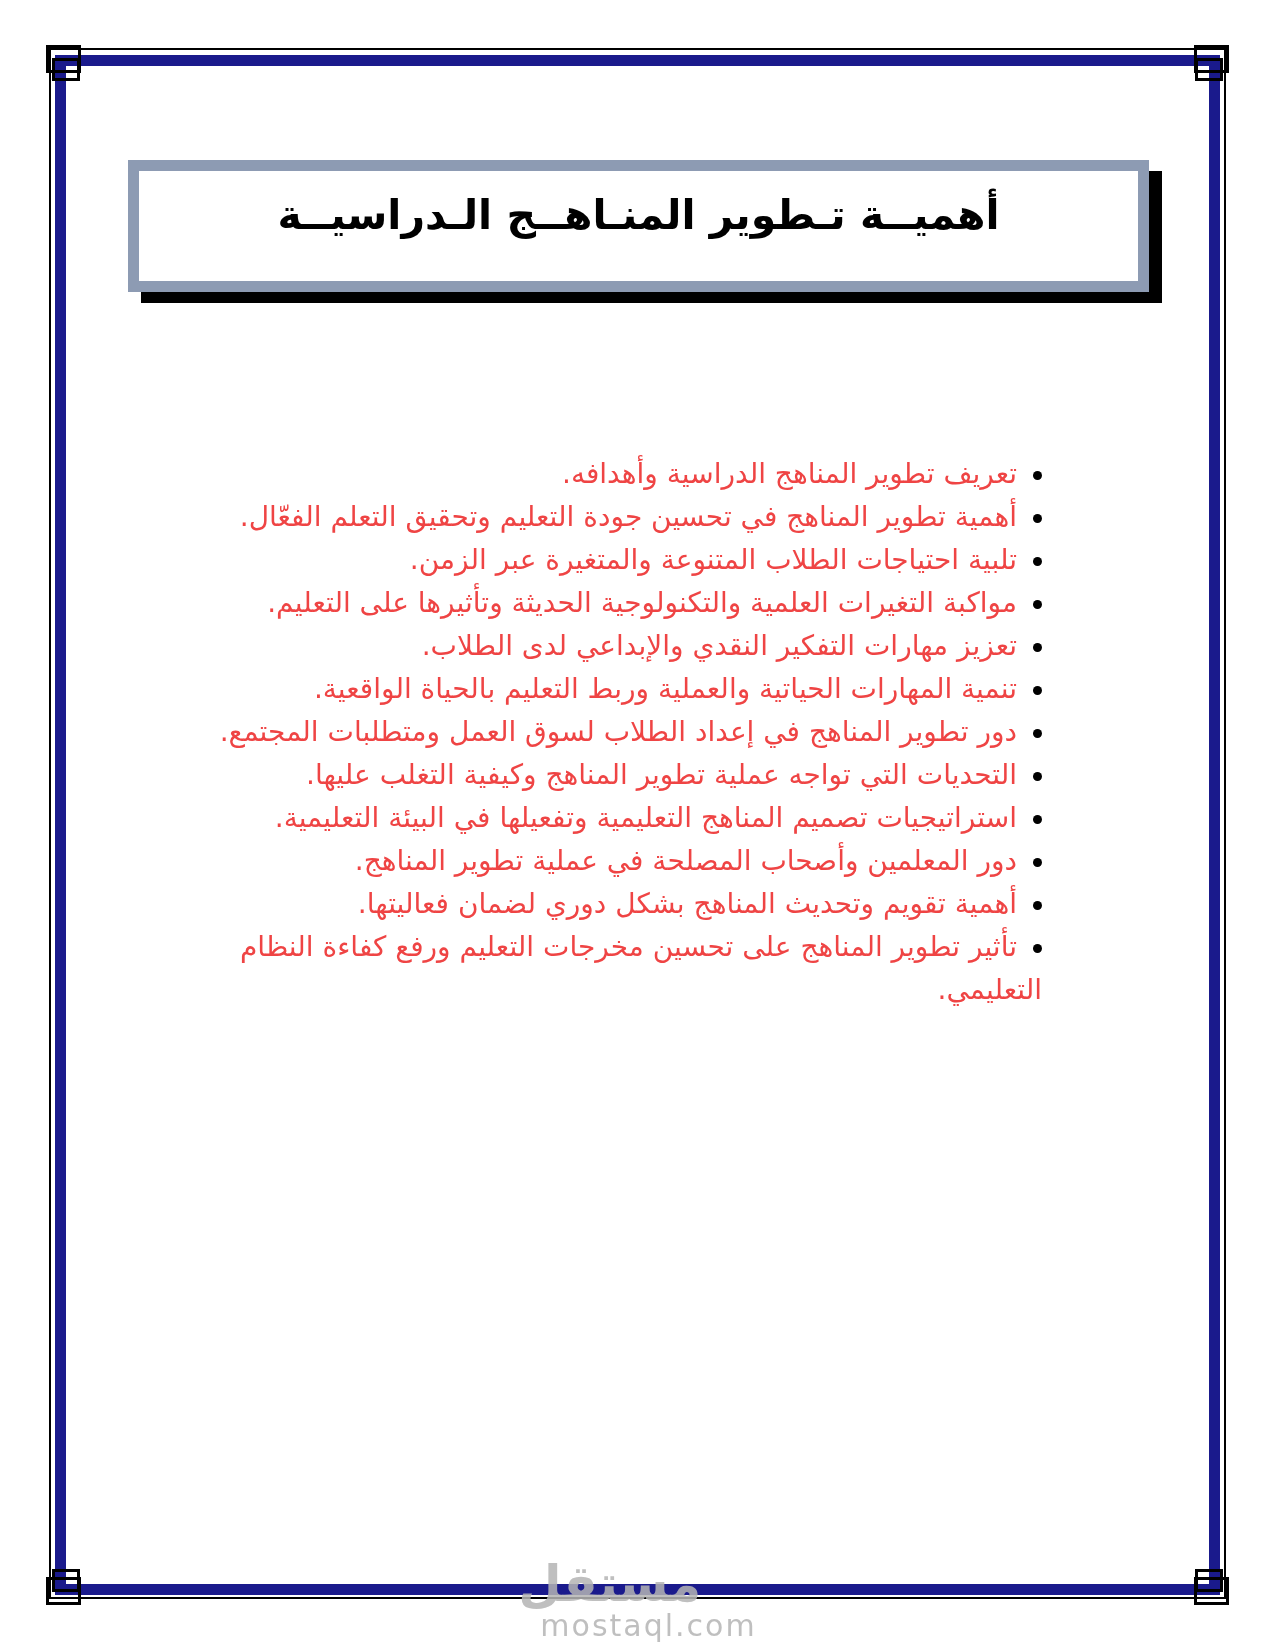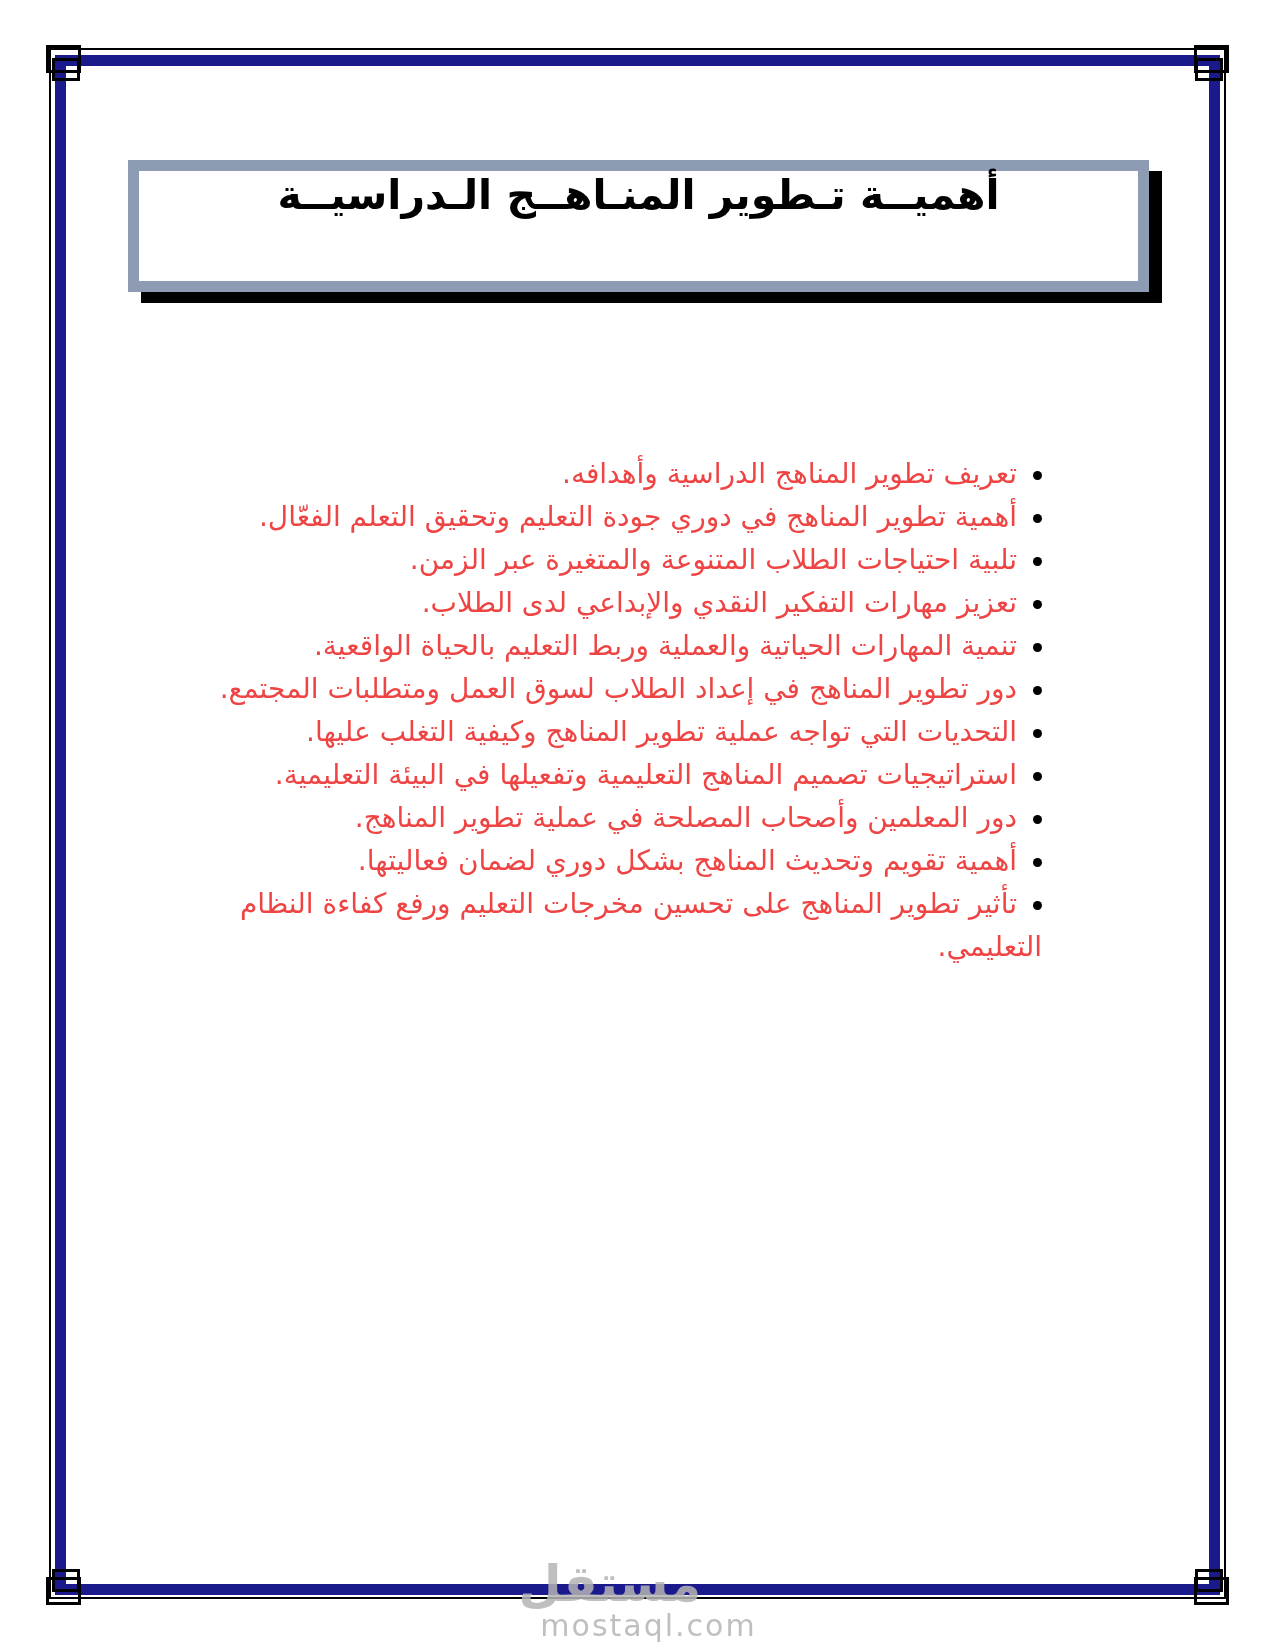--- a/index.html
+++ b/index.html
@@ -31,21 +31,21 @@
   .c-bl-b{left:52px;top:1569px;width:28px;height:23px;}
   .c-br-a{left:1194px;top:1577px;width:35px;height:28px;}
   .c-br-b{left:1195px;top:1569px;width:28px;height:23px;}
   
   .title-box{
     position:absolute;left:128px;top:160px;width:1021px;height:132px;
     background:#ffffff;
     border:11px solid #8d9bb3;
     box-sizing:border-box;
     box-shadow:13px 11px 0 0 #000000;
-    display:flex;justify-content:center;
+    display:flex;align-items:center;justify-content:center;
     padding-bottom:22px;
   }
   .title-text{
     direction:rtl;
     font-size:41px;font-weight:bold;color:#000;
     white-space:nowrap;
     letter-spacing:0px;
   }
   
   .bullet-list{
@@ -90,22 +90,23 @@
   <div class="corner c-bl-b"></div>
   <div class="corner c-br-a"></div>
   <div class="corner c-br-b"></div>
 
   <div class="title-box">
     <div class="title-text">أهميــة تـطوير المنـاهــج الـدراسيــة</div>
   </div>
 
   <ul class="bullet-list">
     <li>تعريف تطوير المناهج الدراسية وأهدافه.</li>
-    <li>أهمية تطوير المناهج في دوري جودة التعليم وتحقيق التعلم الفعّال.</li>
+    <li>أهمية تطوير المناهج في تحسين جودة التعليم وتحقيق التعلم الفعّال.</li>
     <li>تلبية احتياجات الطلاب المتنوعة والمتغيرة عبر الزمن.</li>
+    <li>مواكبة التغيرات العلمية والتكنولوجية الحديثة وتأثيرها على التعليم.</li>
     <li>تعزيز مهارات التفكير النقدي والإبداعي لدى الطلاب.</li>
     <li>تنمية المهارات الحياتية والعملية وربط التعليم بالحياة الواقعية.</li>
     <li>دور تطوير المناهج في إعداد الطلاب لسوق العمل ومتطلبات المجتمع.</li>
     <li>التحديات التي تواجه عملية تطوير المناهج وكيفية التغلب عليها.</li>
     <li>استراتيجيات تصميم المناهج التعليمية وتفعيلها في البيئة التعليمية.</li>
     <li>دور المعلمين وأصحاب المصلحة في عملية تطوير المناهج.</li>
     <li>أهمية تقويم وتحديث المناهج بشكل دوري لضمان فعاليتها.</li>
     <li class="wrapped">تأثير تطوير المناهج على تحسين مخرجات التعليم ورفع كفاءة النظام التعليمي.</li>
   </ul>
 

